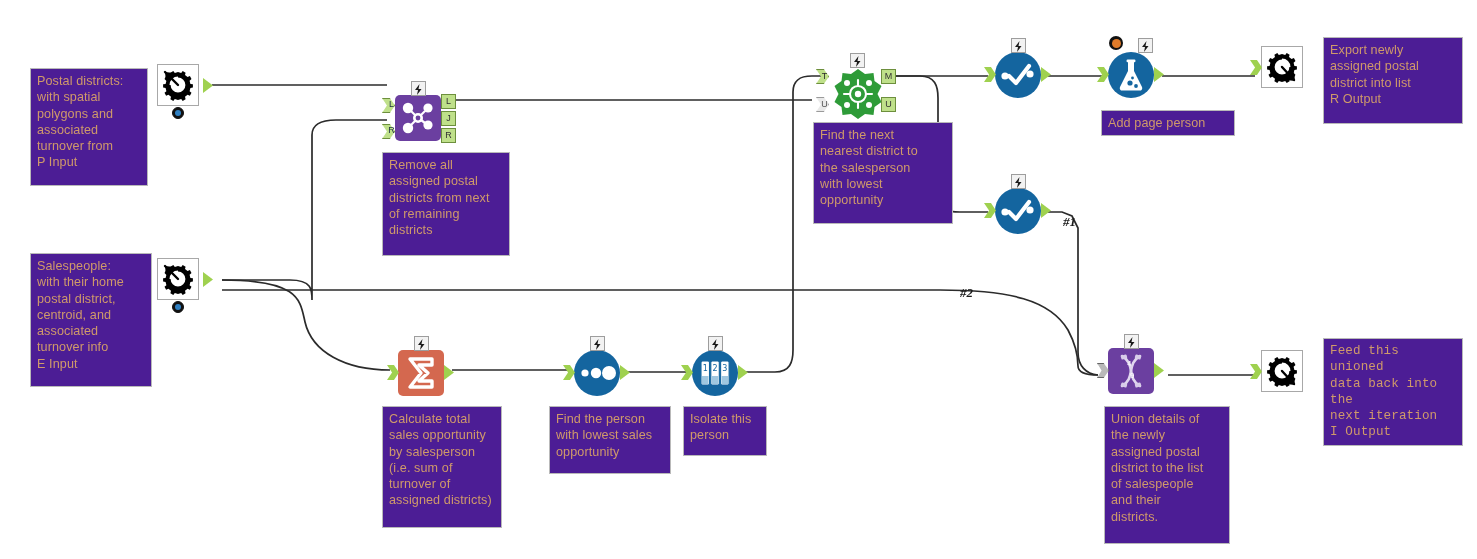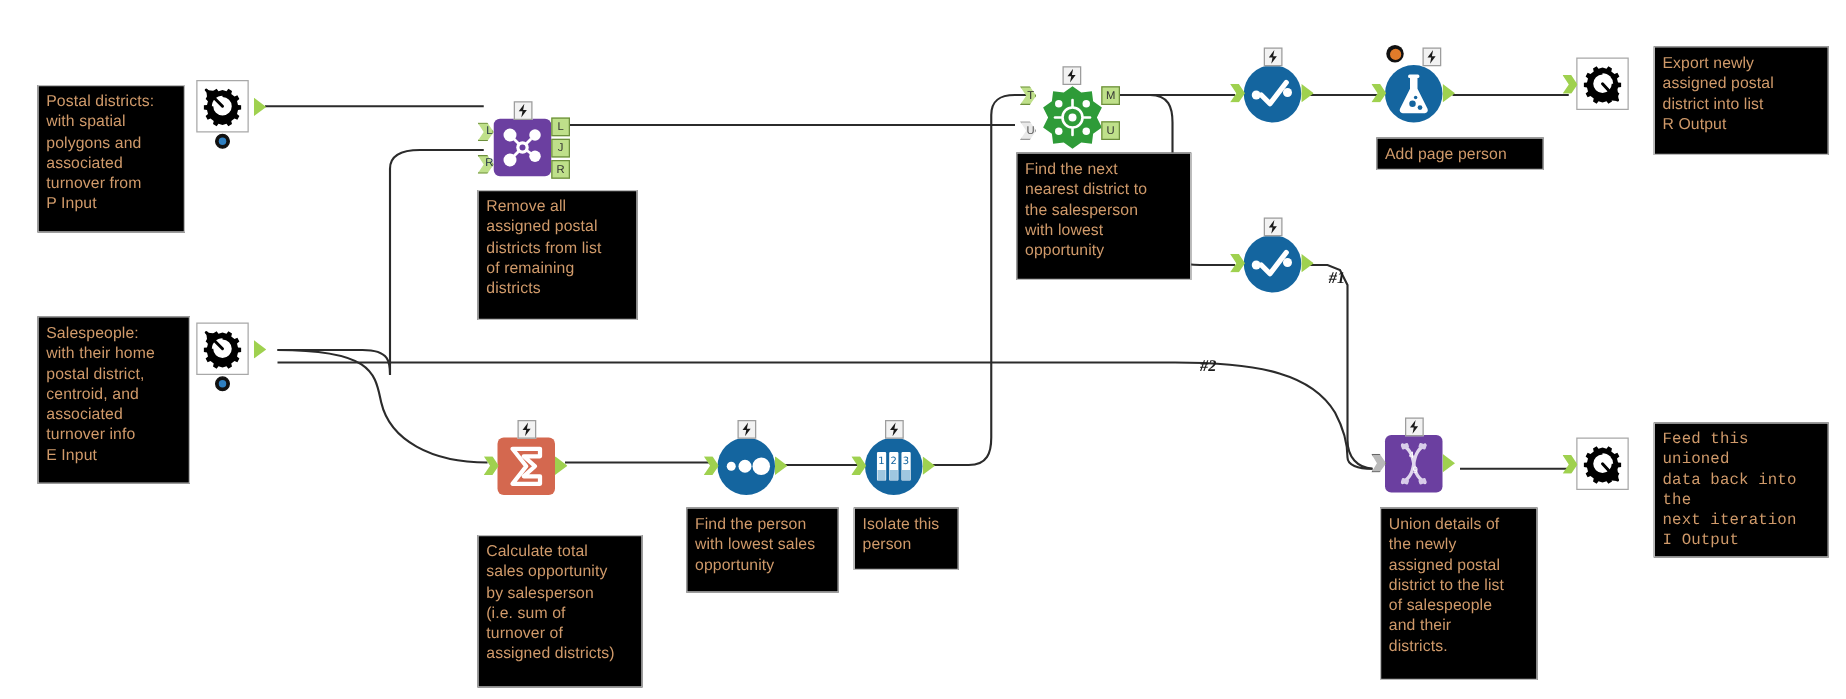--- a/index.html
+++ b/index.html
@@ -12,21 +12,21 @@
   }
   
   #wires{position:absolute;left:0;top:0;width:1477px;height:559px;pointer-events:none;}
   .wire{fill:none;stroke:#2b2b2b;stroke-width:1.7;}
 
   
   .comment{
     position:absolute;
     box-sizing:border-box;
     border:1px solid #b9b9b9;
-    background:#000000;
+    background:#4c1d95;
     color:#d09a6a;
     font-size:12.6px;
     line-height:16.3px;
     padding:4px 5px 4px 6px;
     white-space:pre-line;
     letter-spacing:.1px;
   }
 
   
   .tool{position:absolute;}
@@ -155,34 +155,34 @@
 P Input</div>
       <div class="comment" style="left: 30px; top: 253px; width: 122px; min-height: 134px; color: rgb(208, 154, 106);">Salespeople:
 with their home
 postal district,
 centroid, and
 associated
 turnover info
 E Input</div>
       <div class="comment" style="left: 382px; top: 152px; width: 128px; min-height: 104px; color: rgb(208, 154, 106);">Remove all
 assigned postal
-districts from list
+districts from next
 of remaining
 districts</div>
       <div class="comment" style="left: 813px; top: 122px; width: 140px; min-height: 102px; color: rgb(208, 154, 106);">Find the next
 nearest district to
 the salesperson
 with lowest
 opportunity</div>
       <div class="comment" style="left: 1101px; top: 110px; width: 134px; min-height: 24px; color: rgb(208, 154, 106);">Add page person</div>
       <div class="comment" style="left: 1323px; top: 37px; width: 140px; min-height: 87px; color: rgb(208, 154, 106);">Export newly
 assigned postal
 district into list
 R Output</div>
-      <div class="comment" style="left: 382px; top: 428px; width: 132px; min-height: 122px; color: rgb(208, 154, 106);">Calculate total
+      <div class="comment" style="left: 382px; top: 406px; width: 120px; min-height: 122px; color: rgb(208, 154, 106);">Calculate total
 sales opportunity
 by salesperson
 (i.e.  sum of
 turnover of
 assigned districts)</div>
       <div class="comment" style="left: 549px; top: 406px; width: 122px; min-height: 68px; color: rgb(208, 154, 106);">Find the person
 with lowest sales
 opportunity</div>
       <div class="comment" style="left: 683px; top: 406px; width: 84px; min-height: 50px; color: rgb(208, 154, 106);">Isolate this
 person</div>

